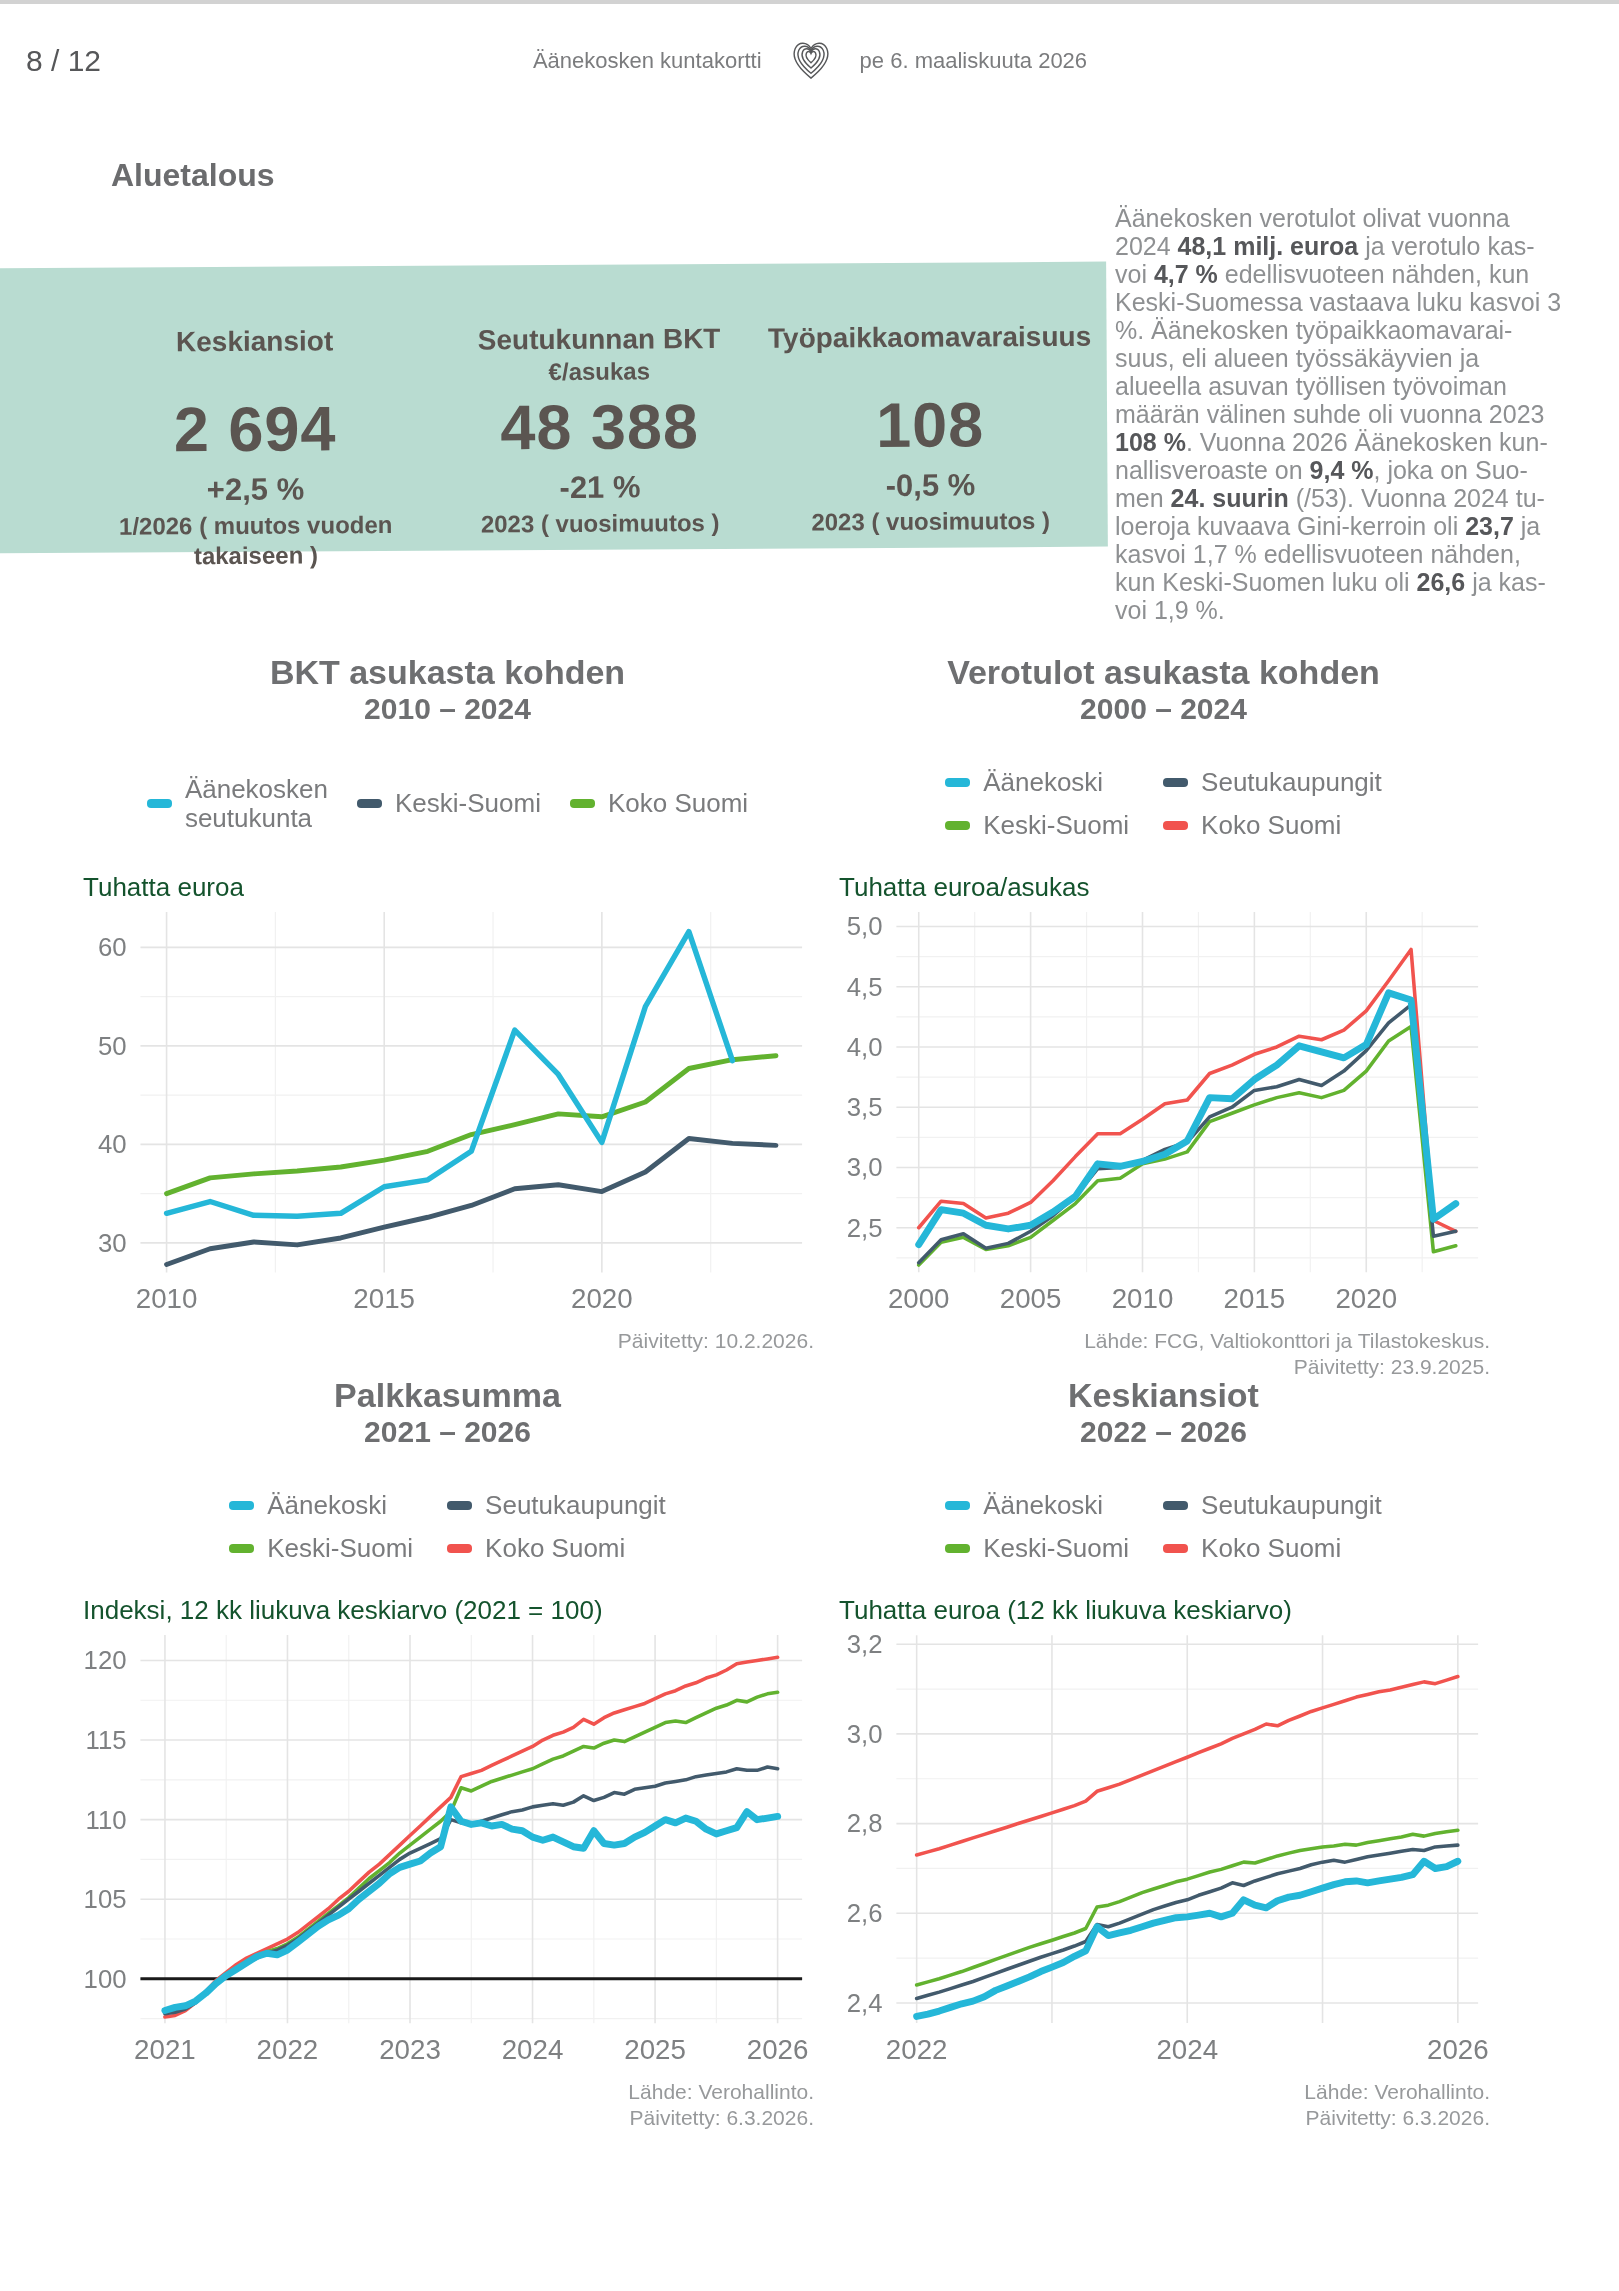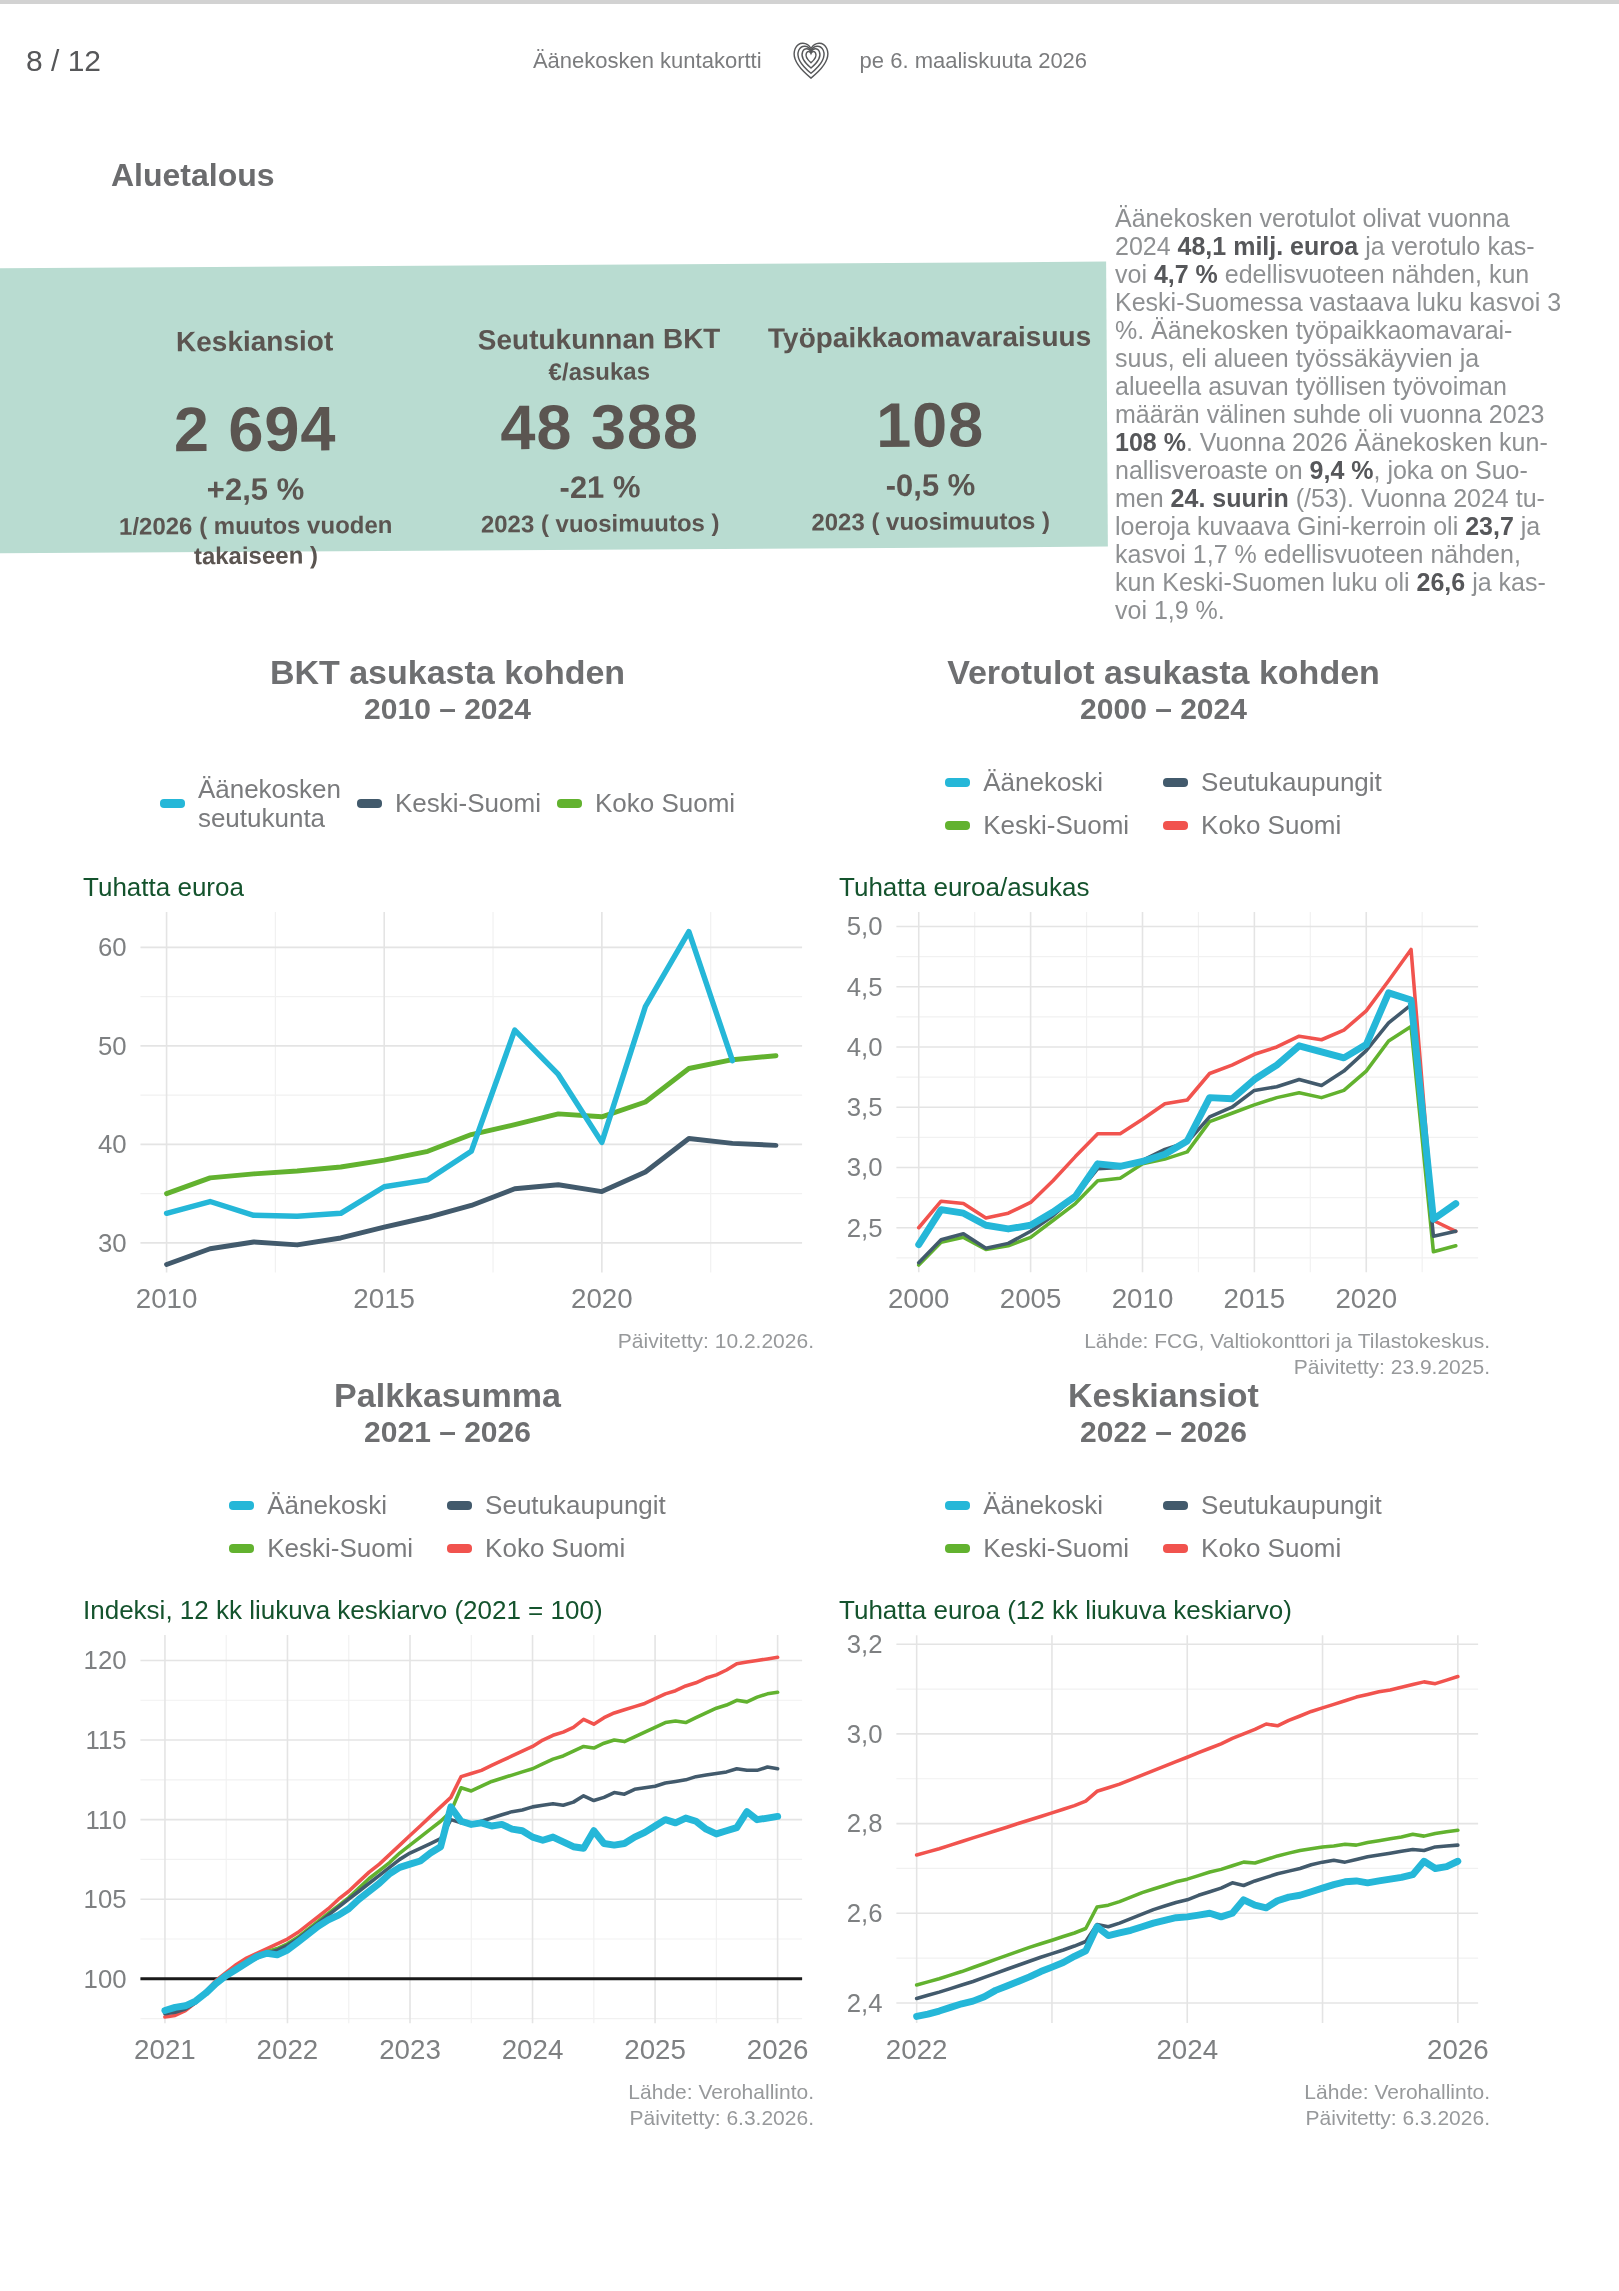--- a/index.html
+++ b/index.html
@@ -30,21 +30,21 @@
   
   .intro{position:absolute;left:1115px;top:204px;width:463px;font-size:25px;line-height:28px;
          color:#8e9092;}
   .intro .line{white-space:nowrap;}
   .intro b{color:#56575a;font-weight:700;}
   
   .chart{position:absolute;}
   .chart-title{text-align:center;font-size:34px;font-weight:700;color:#6e6f71;line-height:38px;}
   .chart-subtitle{text-align:center;font-size:30px;font-weight:700;color:#6e6f71;line-height:36px;}
   .legend-wrap{height:85px;margin-top:34px;display:flex;align-items:center;justify-content:center;}
-  .legend-row{display:flex;gap:16px;align-items:center;}
+  .legend-row{display:flex;gap:29px;align-items:center;}
   .legend-grid{display:grid;grid-template-columns:auto auto;column-gap:34px;row-gap:14px;
                justify-items:start;}
   .lg-item{display:flex;align-items:center;gap:13px;}
   .lg-chip{width:25px;height:9px;border-radius:4px;flex:0 0 auto;}
   .lg-label{font-size:26px;color:#7a7b7d;white-space:pre-line;line-height:29px;}
   .ylab{font-size:26px;color:#14532d;margin-top:26px;margin-left:2px;line-height:30px;}
   svg.plot text{font-family:"Liberation Sans",sans-serif;fill:#7e8082;}
   .source{text-align:right;font-size:21px;color:#97999b;line-height:26px;margin-top:6px;}
   
   .footer{position:absolute;left:0;top:2166px;width:1620px;height:126px;background:#faedeb;

